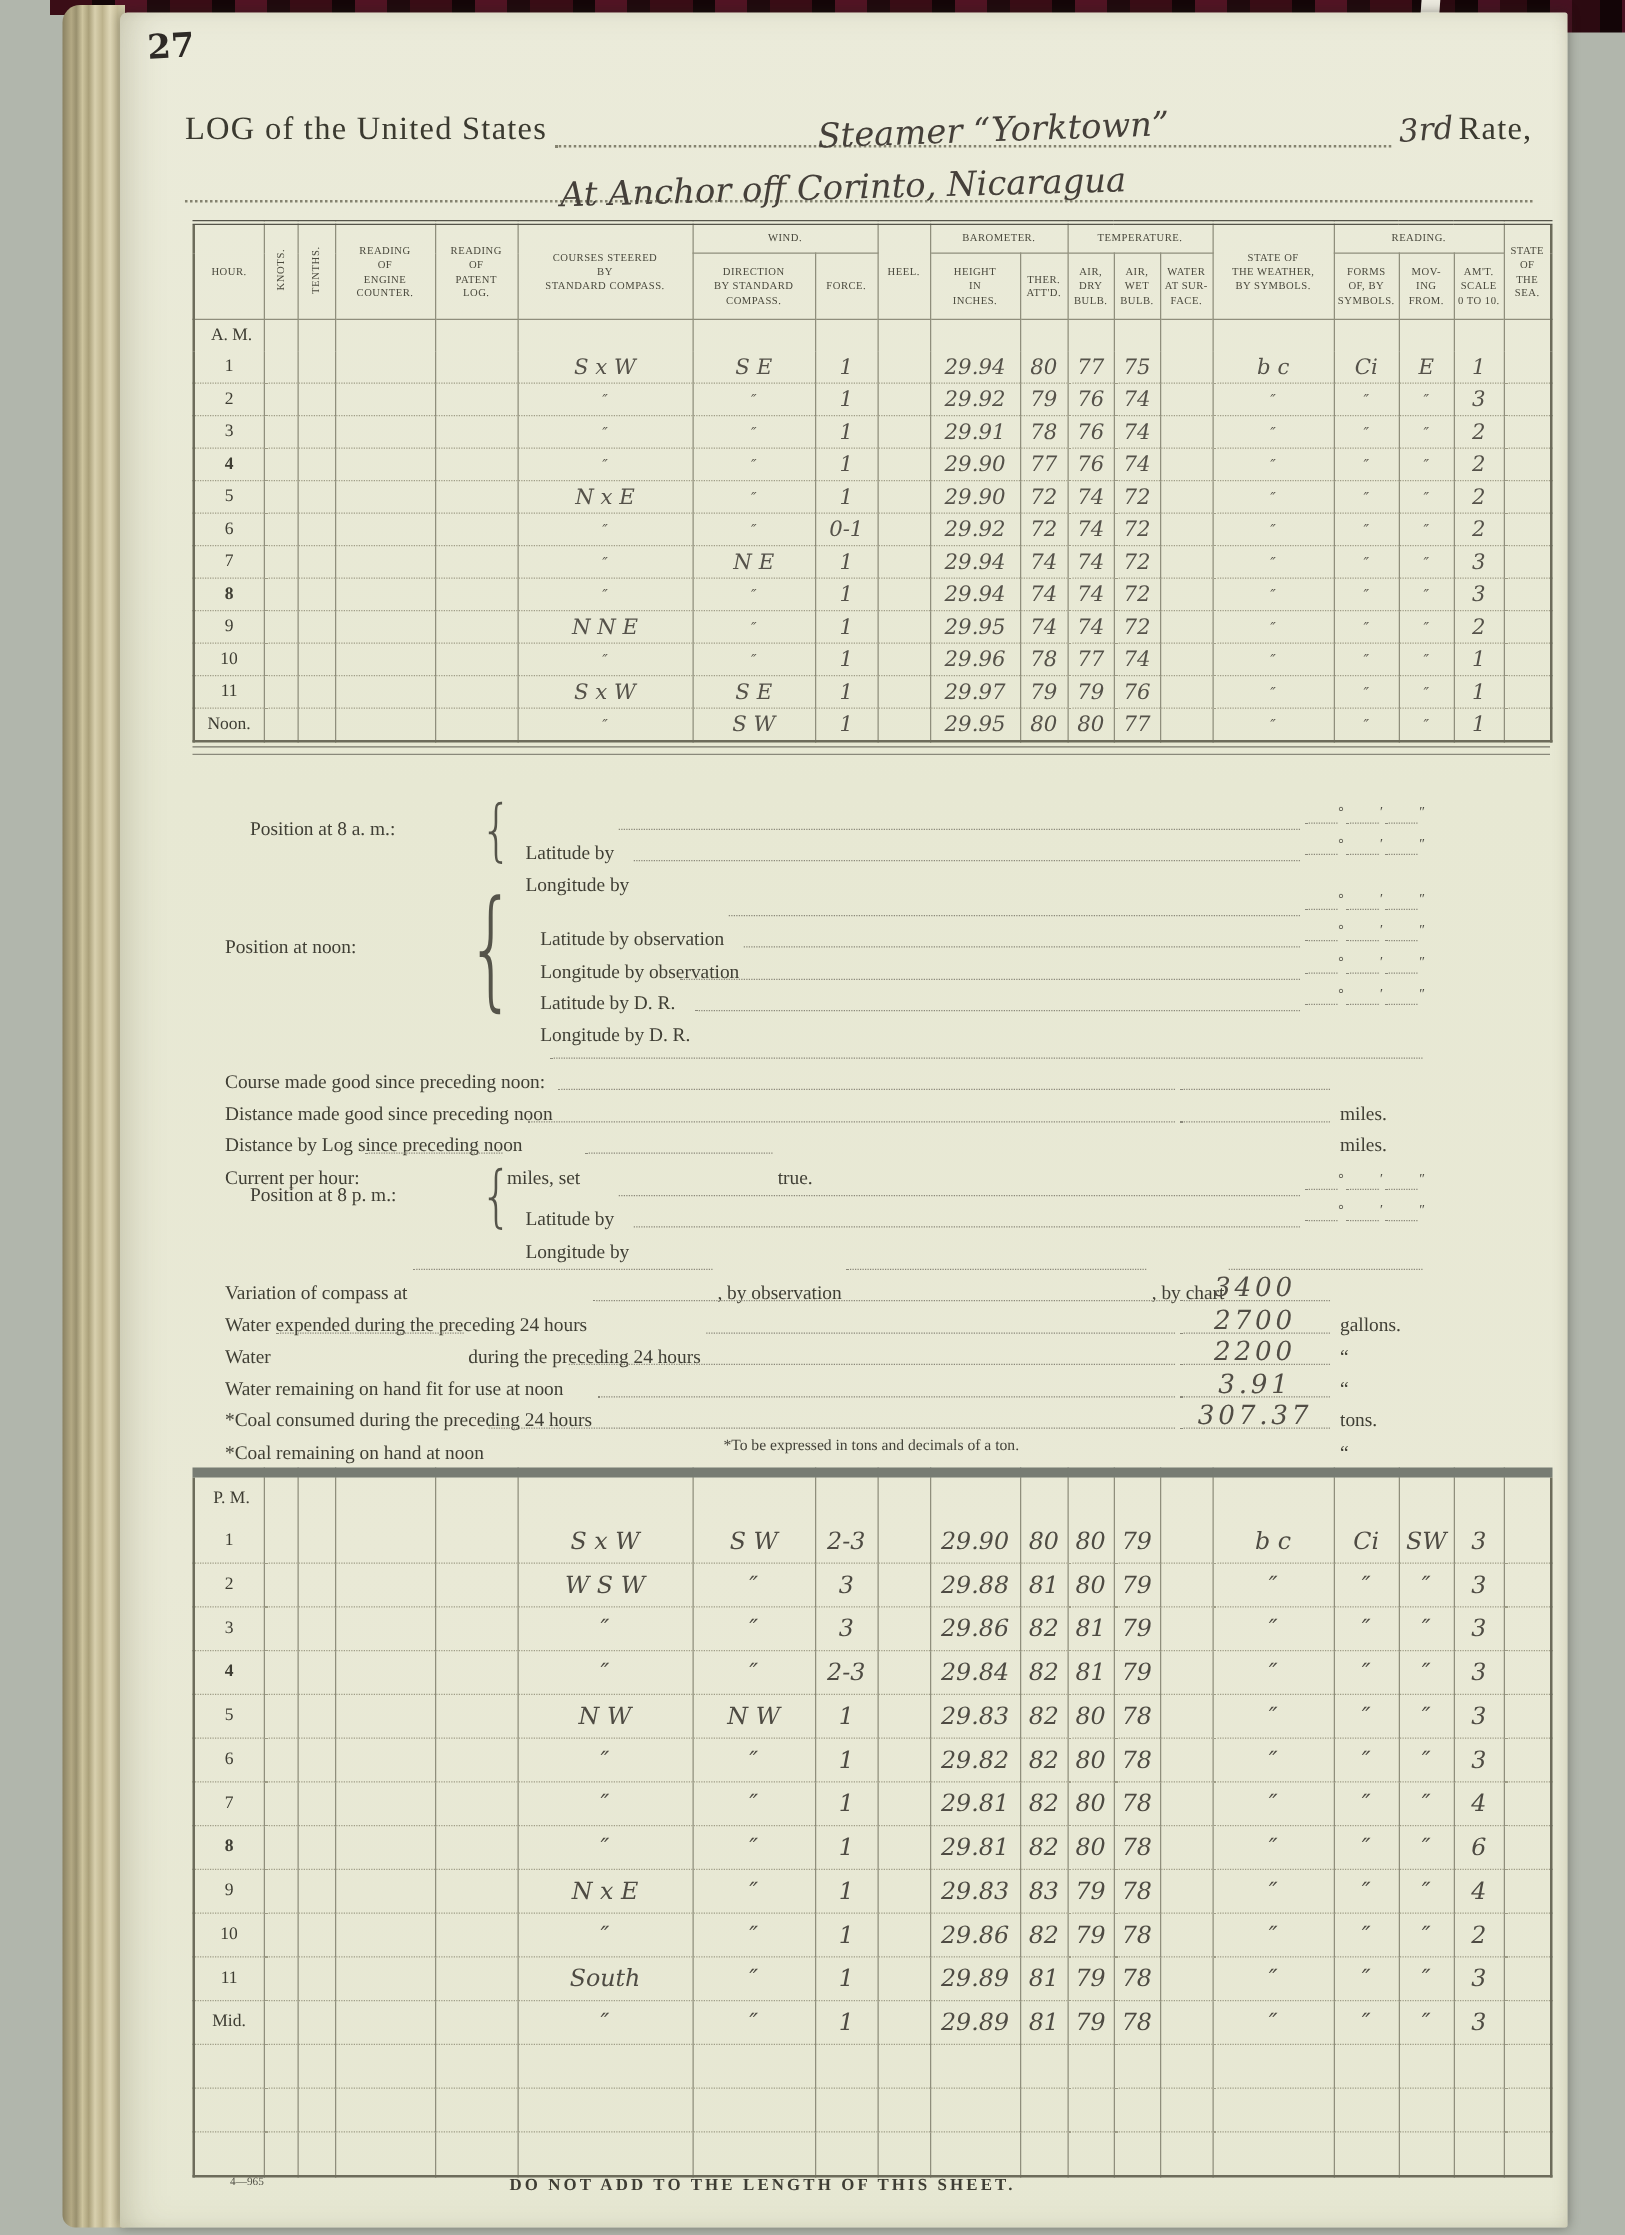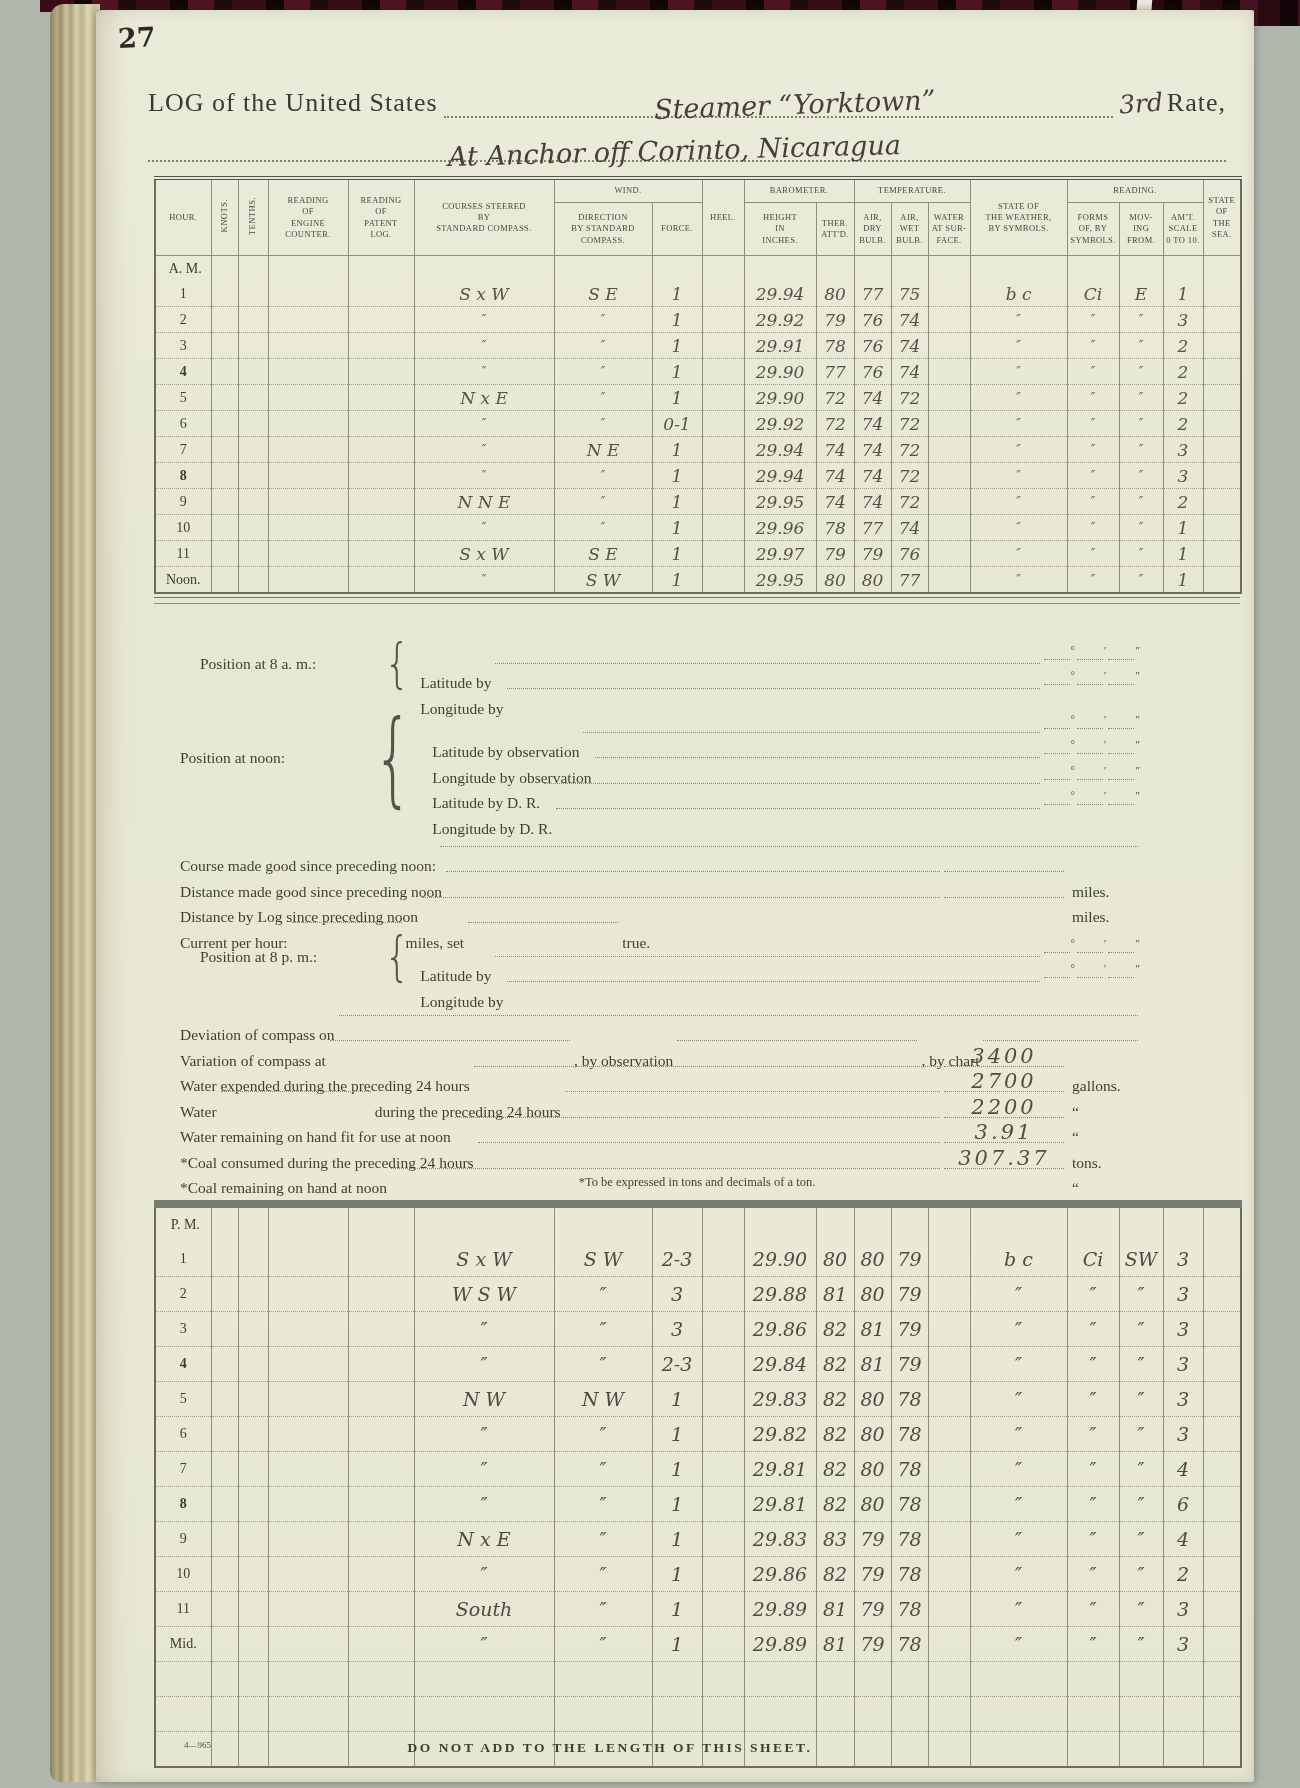--- a/index.html
+++ b/index.html
@@ -558,24 +558,20 @@
             </div>
           <div class="pline">
               <span class="ptext">Longitude by</span>
               <span class="leader"></span>
               <span class="dms"><span class="seg"></span><span class="sym">°</span><span class="seg"></span><span class="sym">′</span><span class="seg"></span><span class="sym">″</span></span>
             </div>
         </div>
       </div>
 
 
-      <div class="pos-line">
-        <span class="ptext">Deviation of compass on</span>
-          <span class="leader"></span>
-      </div>
 
       <div class="pos-line">
         <span class="ptext">Variation of compass at</span>
           <span class="leader w240"></span>
           <span class="ptext">, by observation</span>
           <span class="leader w240"></span>
           <span class="ptext">, by chart</span>
           <span class="leader"></span>
       </div>
 

